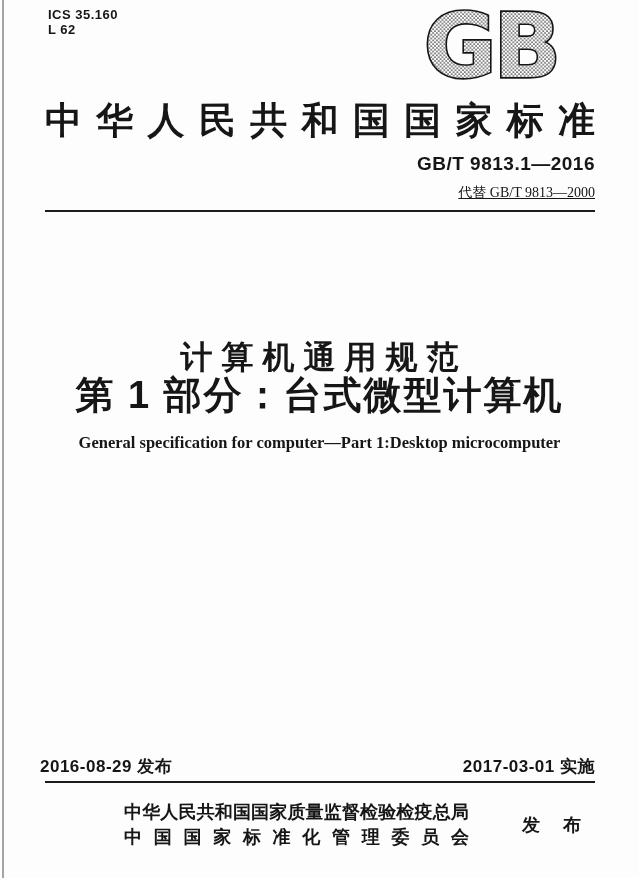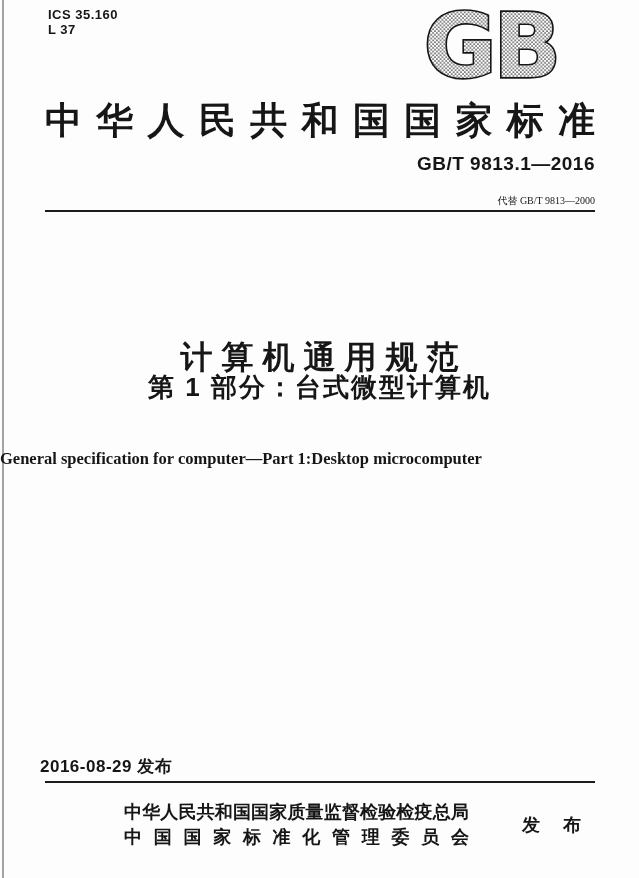--- a/index.html
+++ b/index.html
@@ -24,36 +24,36 @@
   .gb-logo{position:absolute;top:2px;right:78px;}
   .heading{
     position:absolute;top:101px;left:45px;right:44px;height:44px;
     font-family:"Liberation Serif","DejaVu Serif",serif;
     font-weight:bold;font-size:37px;line-height:40px;
   }
   .std-num{
     position:absolute;top:153px;right:44px;text-align:right;
   }
   .std-num .num{font-size:19px;font-weight:bold;letter-spacing:.5px;}
-  .std-num .repl{font-size:10px;margin-top:19px;font-family:"Liberation Serif",serif;}
+  .std-num .repl{font-size:14px;margin-top:9px;font-family:"Liberation Serif",serif;text-decoration:underline;}
   .rule{position:absolute;left:45px;right:44px;height:0;border-top:2px solid #1c1c1c;}
   .rule-top{top:210px;}
   .rule-bottom{top:781px;}
   .title-cn1{
     position:absolute;top:336px;left:0;right:0;text-align:center;
     font-size:32px;font-weight:bold;letter-spacing:9px;text-indent:9px;
   }
   .title-cn2{
     position:absolute;top:370px;left:0;right:0;text-align:center;
-    font-size:26px;font-weight:bold;letter-spacing:2px;
+    font-size:38px;font-weight:bold;letter-spacing:2px;
   }
   .title-en{
-    position:absolute;top:433px;left:0;right:0;
+    position:absolute;top:433px;left:0;right:0;text-align:center;
     font-family:"Liberation Serif","DejaVu Serif",serif;
-    font-size:16.5px;font-weight:bold;margin-top:16px;
+    font-size:16.5px;font-weight:bold;
   }
   .date-row{
     position:absolute;top:755px;left:40px;right:44px;
     display:flex;justify-content:space-between;
     font-size:17px;font-weight:bold;letter-spacing:.5px;
   }
   .publisher{
     position:absolute;top:800px;left:124px;
     display:flex;align-items:center;gap:14px;
   }
@@ -63,21 +63,21 @@
 </style>
 </head>
 <body>
 
 <div class="page">
 
   <div class="scan-edge"></div>
 
   <div class="ics">
     <div>ICS 35.160</div>
-    <div>L 37</div>
+    <div>L 62</div>
   </div>
 
   <svg class="gb-logo" width="140" height="86" viewBox="0 0 150 92" aria-hidden="true">
     <defs>
       <pattern id="halftone" width="4" height="4" patternUnits="userSpaceOnUse">
         <rect width="4" height="4" fill="#ffffff"></rect>
         <circle cx="1" cy="1" r="0.85" fill="#161616"></circle>
         <circle cx="3" cy="3" r="0.85" fill="#161616"></circle>
       </pattern>
     </defs>
@@ -104,20 +104,21 @@
   </div>
 
   <div class="rule rule-top"></div>
 
   <div class="title-cn1">计算机通用规范</div>
   <div class="title-cn2">第 1 部分：台式微型计算机</div>
   <div class="title-en">General specification for computer—Part 1:Desktop microcomputer</div>
 
   <div class="date-row">
     <span>2016-08-29 发布</span>
+    <span>2017-03-01 实施</span>
   </div>
 
   <div class="rule rule-bottom"></div>
 
   <div class="publisher">
     <div class="pub-lines">
       <div class="char-justify">
           <span>中</span>
           <span>华</span>
           <span>人</span>

